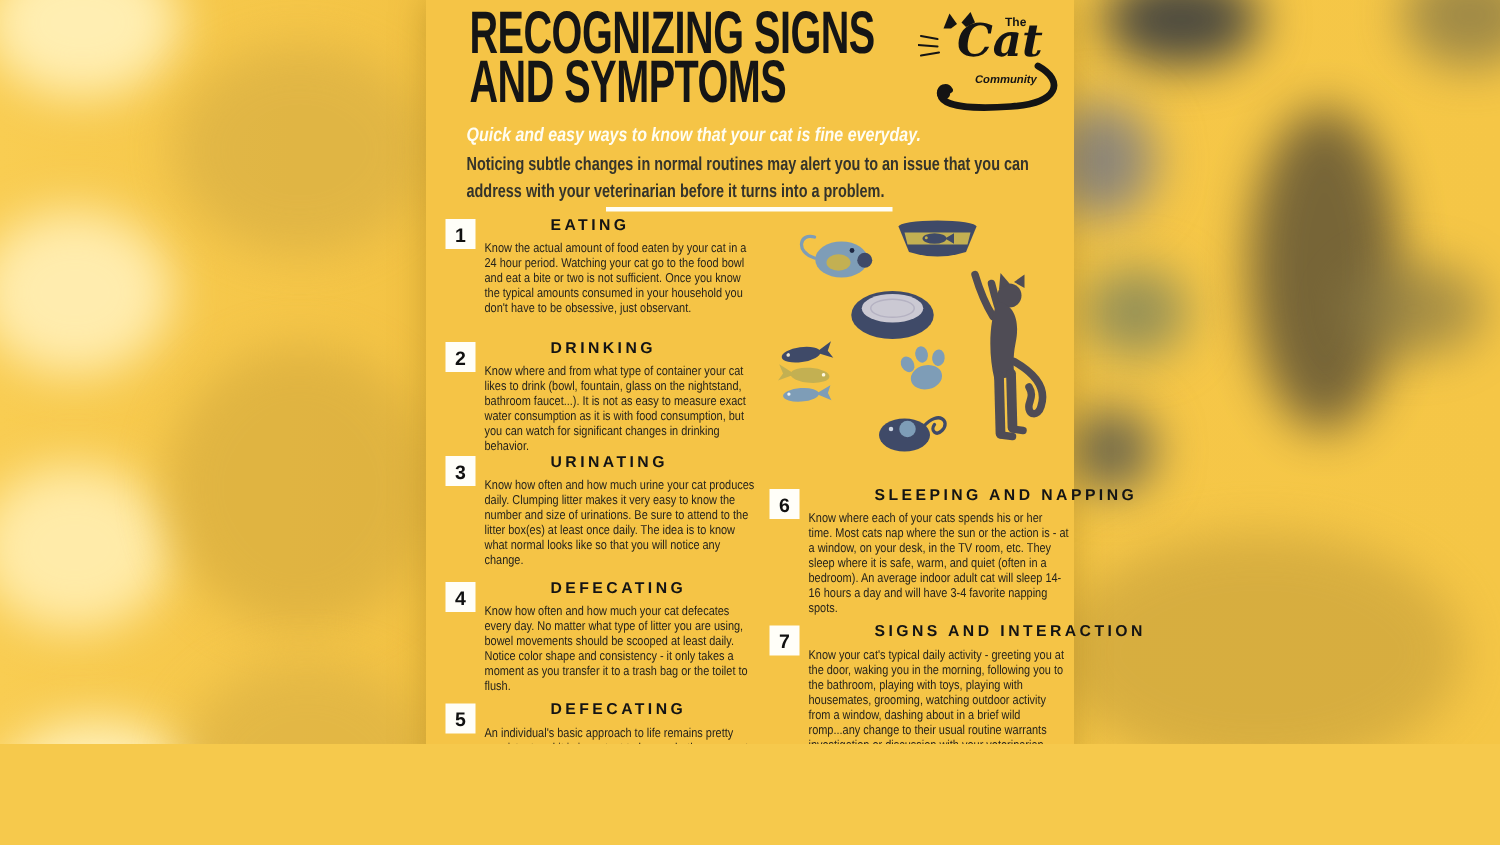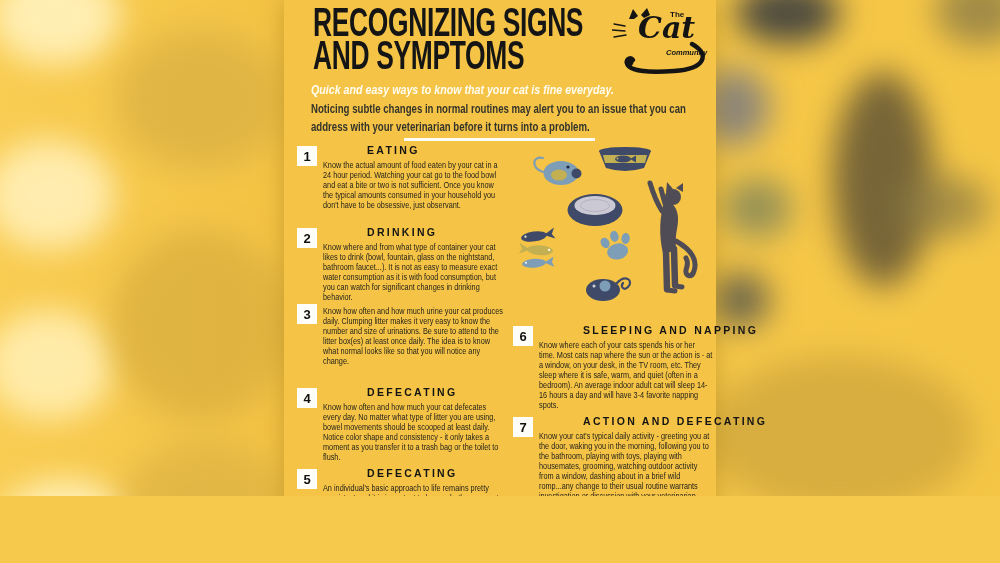--- a/index.html
+++ b/index.html
@@ -25,21 +25,21 @@
   .poster{position:absolute;left:284px;top:0;width:432px;height:563px;background:var(--poster-yellow,#f5c446);box-shadow:0 0 22px rgba(130,95,10,.35);}
   .title{position:absolute;left:29px;top:6px;font-weight:bold;font-size:40px;line-height:33px;letter-spacing:-.5px;color:#151515;transform:scaleX(.66);transform-origin:0 0;white-space:nowrap;}
   .subtitle{position:absolute;left:27px;top:82px;font-style:italic;font-weight:bold;font-size:13px;color:var(--white,#fffdf2);transform:scaleX(.82);transform-origin:0 0;white-space:nowrap;}
   .intro{position:absolute;left:27px;top:100px;width:515px;font-weight:bold;font-size:12.5px;line-height:1.45;color:#35342b;transform:scaleX(.77);transform-origin:0 0;margin:0;}
   .divider{position:absolute;left:120px;top:138px;width:191px;height:3px;background:#fffef6;}
 
   .logo{position:absolute;left:328px;top:8px;width:102px;height:80px;text-align:center;}
   .logo svg{position:absolute;left:0;top:0;}
   .logo-the{position:absolute;left:58px;top:2px;font-size:8px;font-weight:bold;color:#141414;}
   .logo-cat{position:absolute;left:11px;top:2px;font-family:"DejaVu Serif",serif;font-style:italic;font-weight:bold;font-size:30px;color:#141414;margin-left:15px;}
-  .logo-community{position:absolute;left:38px;top:40px;font-size:7.5px;font-style:italic;font-weight:bold;color:#141414;margin-left:16px;}
+  .logo-community{position:absolute;left:38px;top:40px;font-size:7.5px;font-style:italic;font-weight:bold;color:#141414;}
 
   .sec{position:absolute;}
   .s1{left:13px;top:144px;}
   .s2{left:13px;top:226px;}
   .s3{left:13px;top:302px;}
   .s4{left:13px;top:386px;}
   .s5{left:13px;top:467px;}
   .s6{left:229px;top:324px;}
   .s7{left:229px;top:415px;}
   .num{position:absolute;left:0;top:2px;width:20px;height:20px;background:#fffef8;color:#111;font-weight:bold;font-size:13px;display:flex;align-items:center;justify-content:center;}
@@ -114,20 +114,21 @@
     </section>
 
     <section class="sec s2">
       <div class="num">2</div>
       <h2 class="sec-title">DRINKING</h2>
       <p class="sec-body">Know where and from what type of container your cat likes to drink (bowl, fountain, glass on the nightstand, bathroom faucet...). It is not as easy to measure exact water consumption as it is with food consumption, but you can watch for significant changes in drinking behavior.</p>
     </section>
 
     <section class="sec s3">
       <div class="num">3</div>
+      <h2 class="sec-title">URINATING</h2>
       <p class="sec-body">Know how often and how much urine your cat produces daily. Clumping litter makes it very easy to know the number and size of urinations. Be sure to attend to the litter box(es) at least once daily. The idea is to know what normal looks like so that you will notice any change.</p>
     </section>
 
     <section class="sec s4">
       <div class="num">4</div>
       <h2 class="sec-title">DEFECATING</h2>
       <p class="sec-body">Know how often and how much your cat defecates every day. No matter what type of litter you are using, bowel movements should be scooped at least daily. Notice color shape and consistency - it only takes a moment as you transfer it to a trash bag or the toilet to flush.</p>
     </section>
 
     <section class="sec s5">
@@ -137,21 +138,21 @@
     </section>
 
     <section class="sec s6">
       <div class="num">6</div>
       <h2 class="sec-title">SLEEPING AND NAPPING</h2>
       <p class="sec-body">Know where each of your cats spends his or her time. Most cats nap where the sun or the action is - at a window, on your desk, in the TV room, etc. They sleep where it is safe, warm, and quiet (often in a bedroom). An average indoor adult cat will sleep 14-16 hours a day and will have 3-4 favorite napping spots.</p>
     </section>
 
     <section class="sec s7">
       <div class="num">7</div>
-      <h2 class="sec-title">ACTION AND DEFECATING</h2>
+      <h2 class="sec-title">SIGNS AND INTERACTION</h2>
       <p class="sec-body">Know your cat's typical daily activity - greeting you at the door, waking you in the morning, following you to the bathroom, playing with toys, playing with housemates, grooming, watching outdoor activity from a window, dashing about in a brief wild romp...any change to their usual routine warrants investigation or discussion with your veterinarian.</p>
     </section>
 
     <div class="illustration">
       <svg width="200" height="172" viewBox="0 0 200 172">
         <g transform="translate(18,12)">
           <path d="M10,18 C-3,14 0,1 10,4" stroke="var(--blue,#7e9db7)" stroke-width="2.2" fill="none" stroke-linecap="round"></path>
           <ellipse cx="28" cy="19" rx="17.5" ry="12" fill="var(--blue,#7e9db7)"></ellipse>
           <circle cx="43.5" cy="19.5" r="5" fill="var(--navy,#3f4a68)"></circle>
           <ellipse cx="26" cy="21" rx="8" ry="5.5" fill="var(--olive,#c3b052)"></ellipse>

